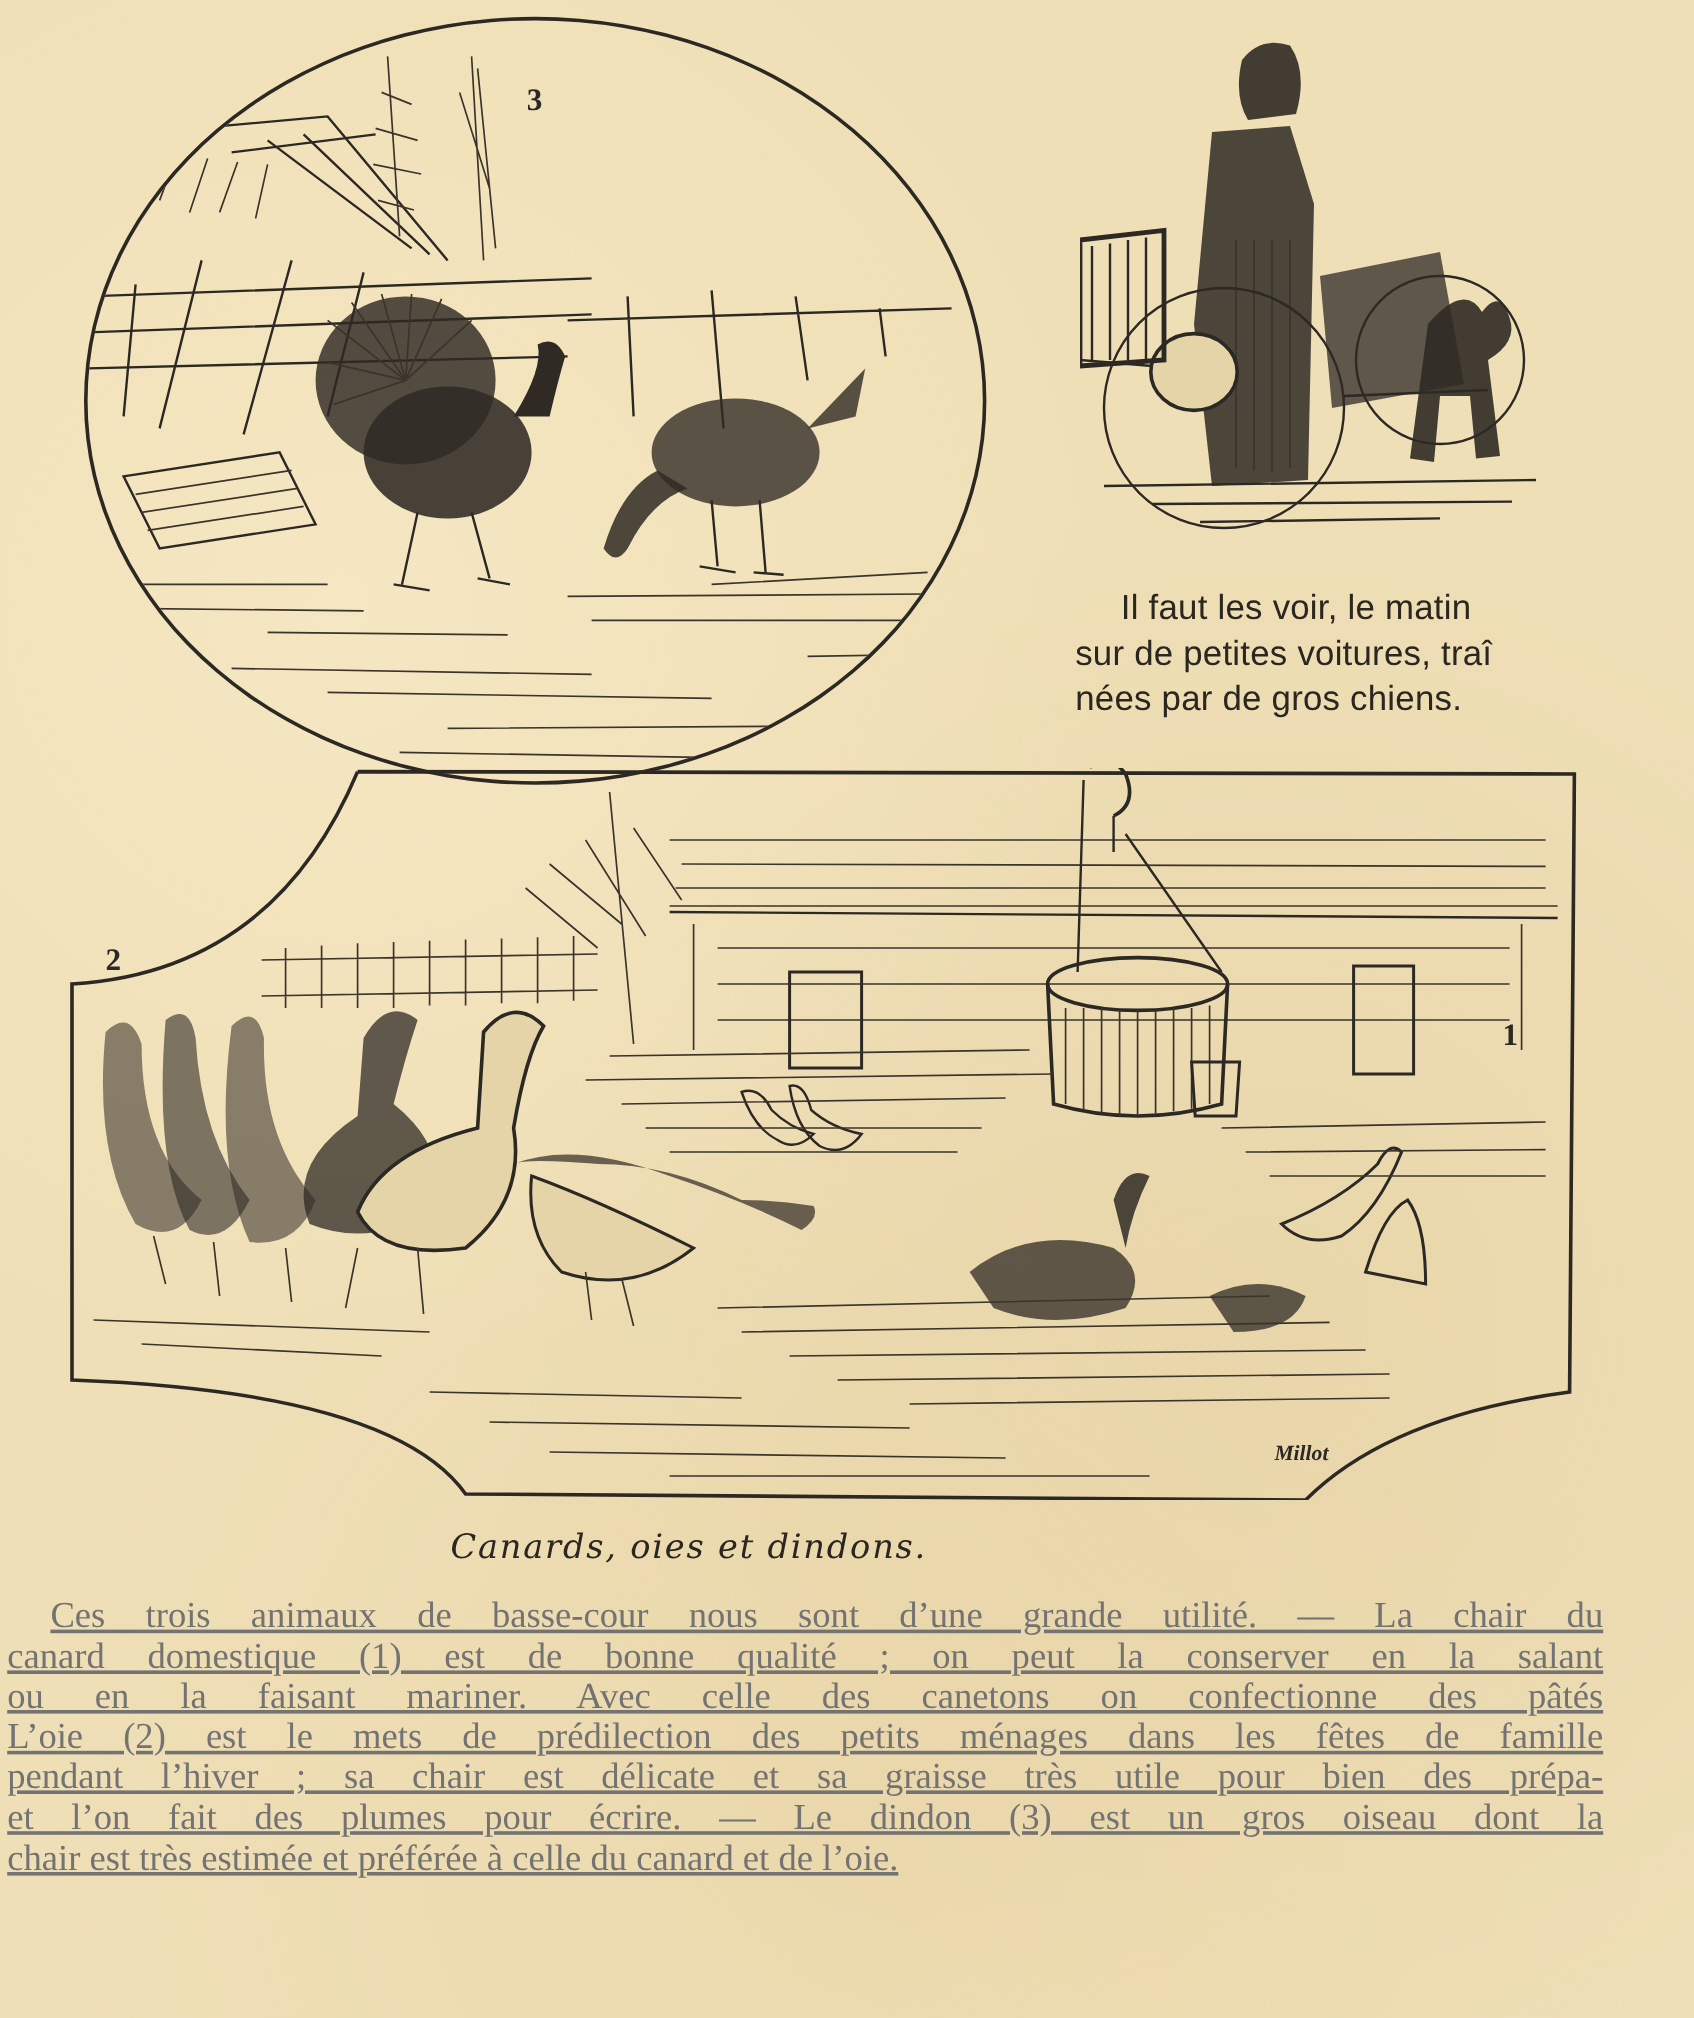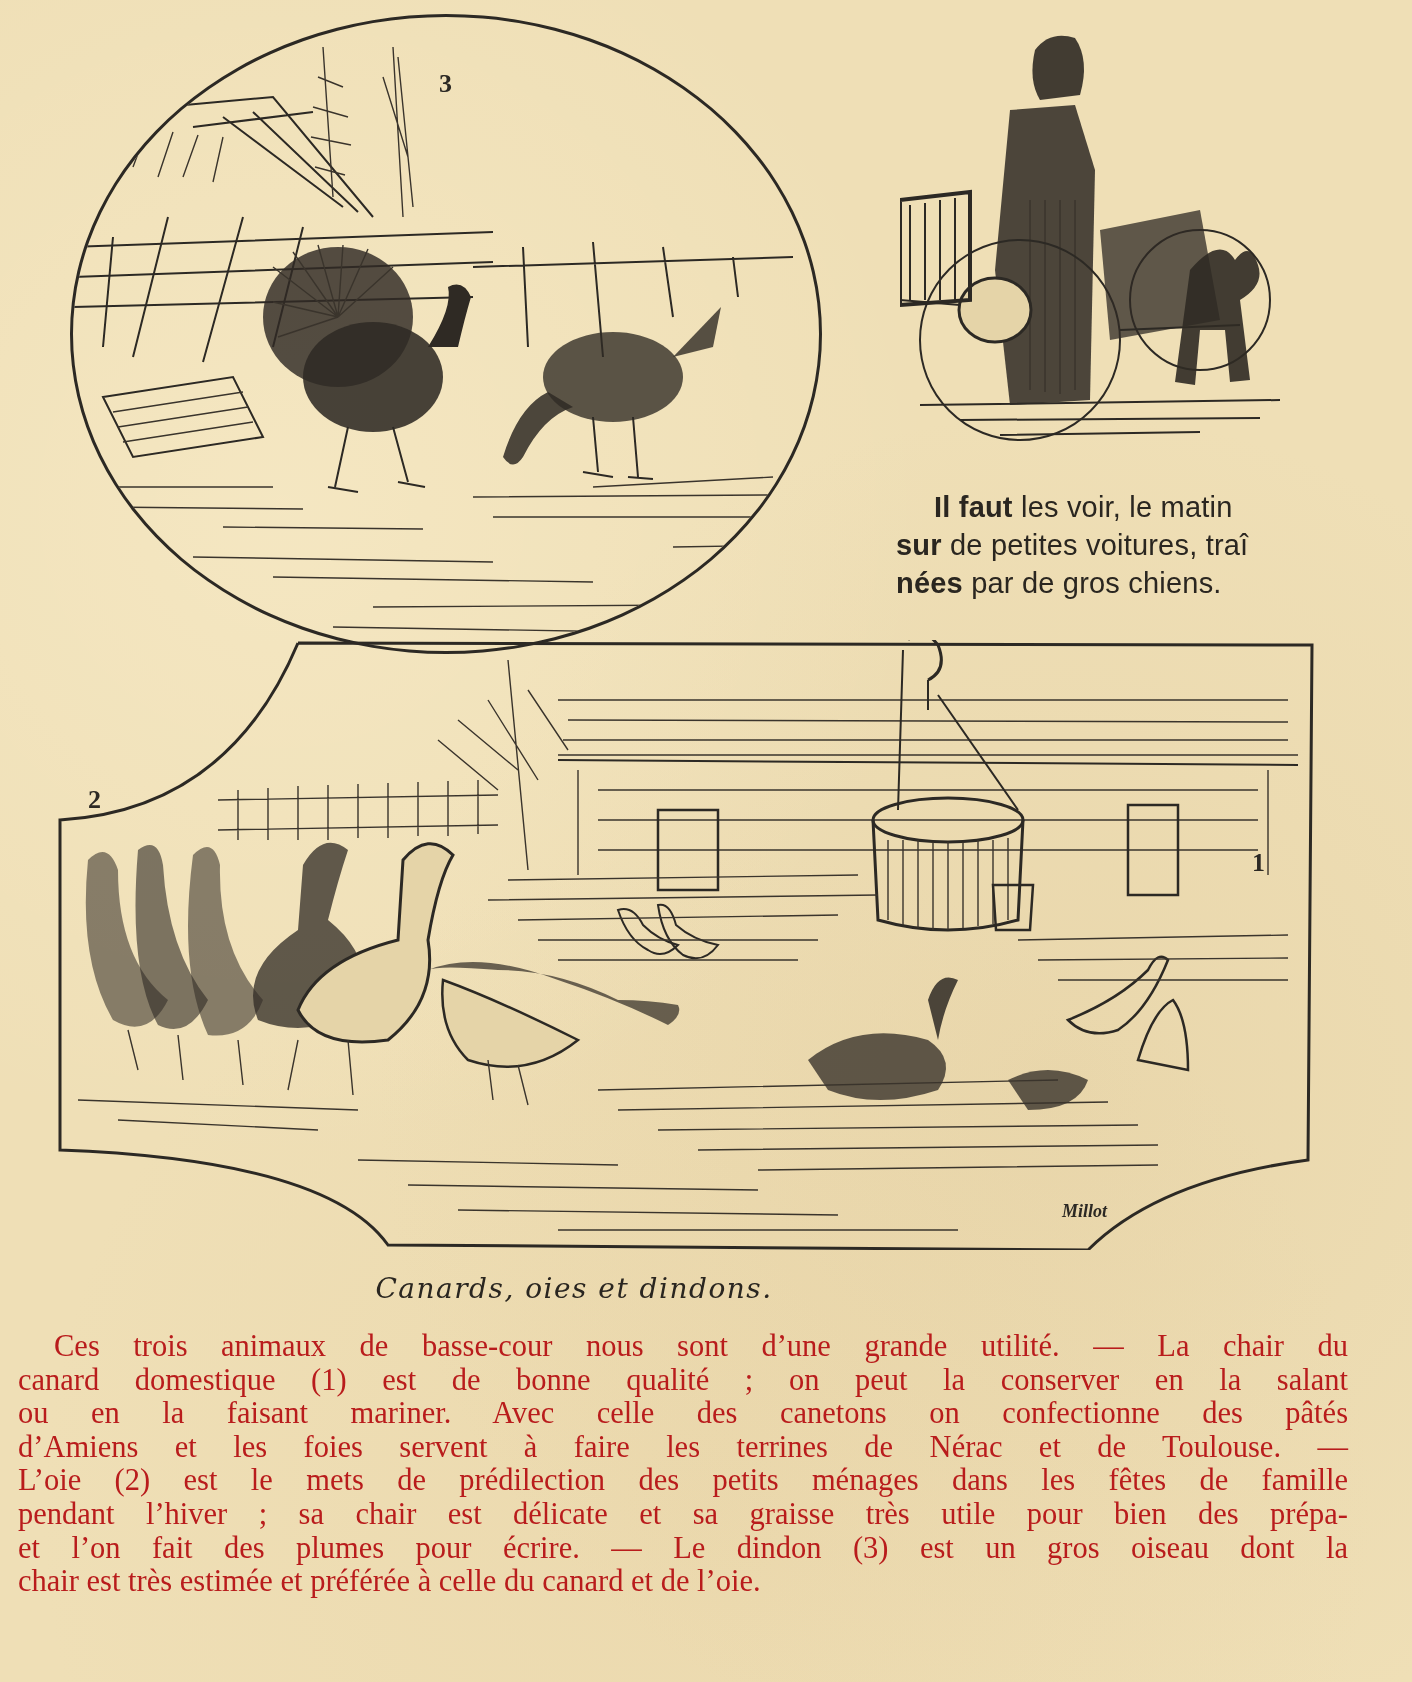--- a/index.html
+++ b/index.html
@@ -49,21 +49,21 @@
     .cart-caption {
       position: absolute;
       left: 896px; top: 488px;
       width: 420px;
       font-family: "Liberation Sans", sans-serif;
       font-size: 29px;
       line-height: 38px;
       color: #2a2620;
       letter-spacing: 0.2px;
     }
-    .cart-caption .b { font-weight: bold; }
+    .cart-caption .b { font-weight: normal; }
     .cart-caption .line { display: block; white-space: nowrap; }
     .cart-caption .line1 { padding-left: 38px; }
 
     
     .farm-plate {
       position: absolute;
       left: 58px; top: 640px;
       width: 1256px; height: 610px;
     }
     .farm-plate svg.frame { position: absolute; inset: 0; }
@@ -75,26 +75,27 @@
       width: 1148px;
       text-align: center;
       font-family: "DejaVu Serif", serif;
       font-style: italic;
       font-size: 28px;
       letter-spacing: 1.5px;
       color: #2a2620;
     }
     .body-text {
       position: absolute;
-      left: 18px; top: 1330px;
+      left: 6px; top: 1330px;
       width: 1330px;
       font-family: "Liberation Serif", "DejaVu Serif", serif;
       font-size: 30.5px;
       line-height: 33.6px;
-      color: #b91c1c;
+      color: #737373;
+      text-decoration: underline;
     }
     .body-text .l {
       display: block;
       white-space: nowrap;
       text-align: justify;
       text-align-last: justify;
     }
     .body-text .l.first { padding-left: 36px; }
     .body-text .l.last { text-align-last: left; }
     .hatch { stroke: #2c2924; stroke-width: 2; fill: none; }
@@ -222,20 +223,19 @@
     <span class="plate-number" style="left:1194px; top:208px;">1</span>
     <span class="plate-number" style="left:1004px; top:528px; font-size:18px; font-style:italic;margin-top:33px;">Millot</span>
   </div>
 
   <div class="figure-title">Canards, oies et dindons.</div>
 
   <div class="body-text">
     <span class="l first">Ces trois animaux de basse-cour nous sont d’une grande utilité. — La chair du</span>
     <span class="l">canard domestique (1) est de bonne qualité ; on peut la conserver en la salant</span>
     <span class="l">ou en la faisant mariner. Avec celle des canetons on confectionne des pâtés</span>
-    <span class="l">d’Amiens et les foies servent à faire les terrines de Nérac et de Toulouse. —</span>
     <span class="l">L’oie (2) est le mets de prédilection des petits ménages dans les fêtes de famille</span>
     <span class="l">pendant l’hiver ; sa chair est délicate et sa graisse très utile pour bien des prépa-</span>
     <span class="l">et l’on fait des plumes pour écrire. — Le dindon (3) est un gros oiseau dont la</span>
     <span class="l last">chair est très estimée et préférée à celle du canard et de l’oie.</span>
   </div>
 
 </div>
 
 </body></html>

